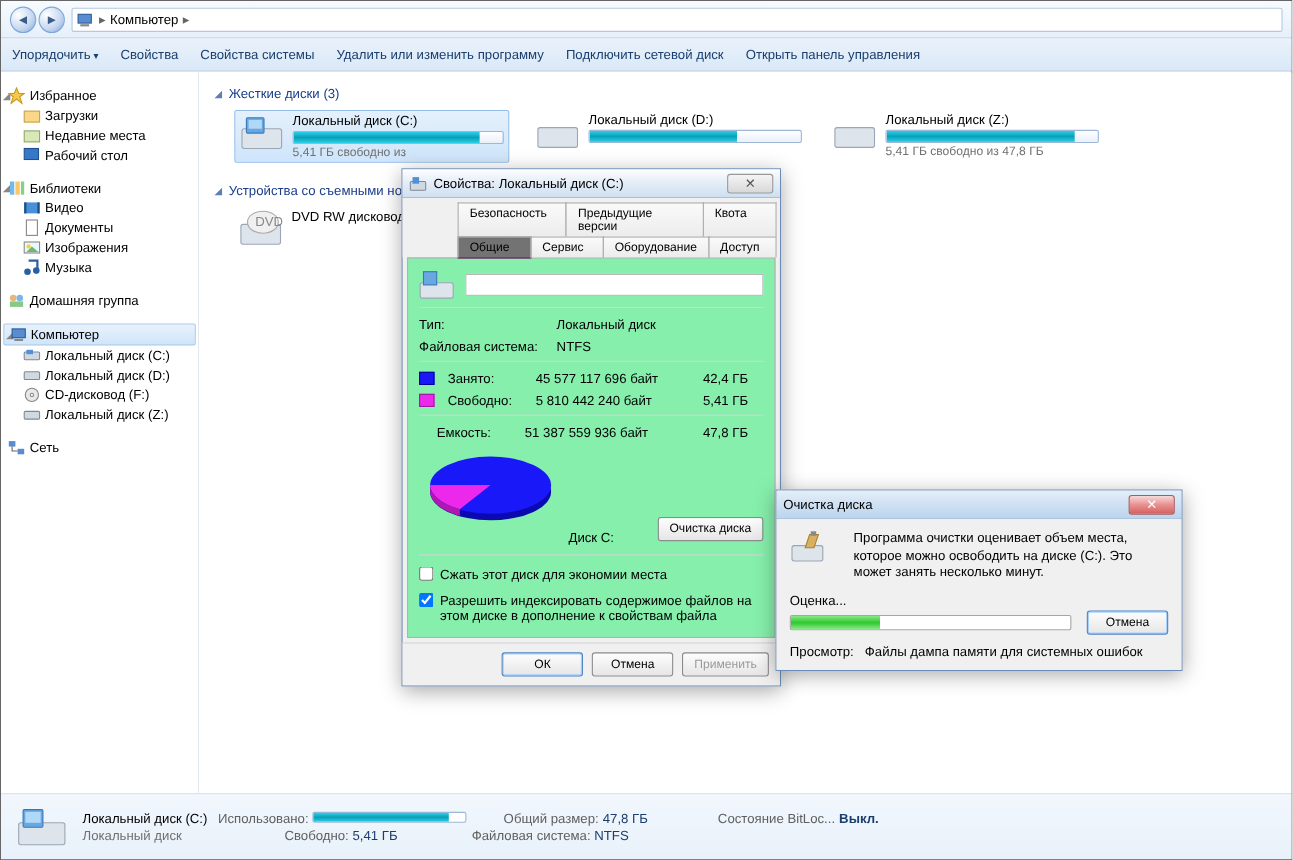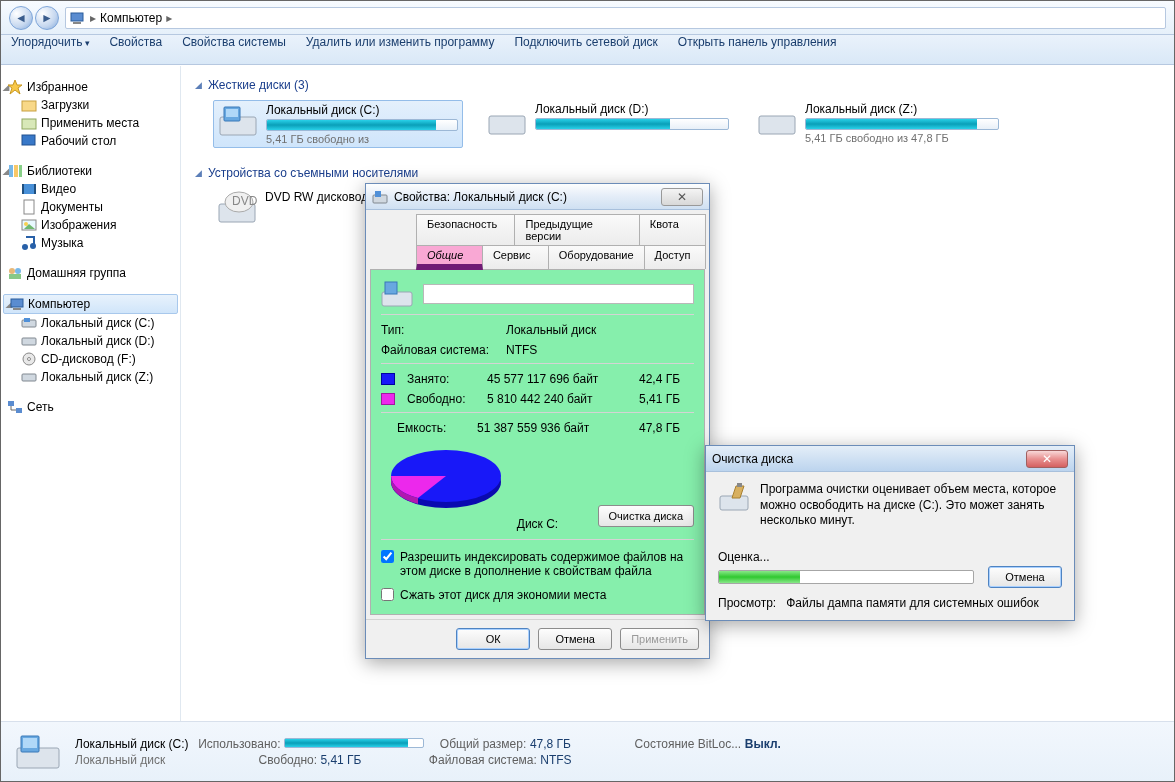--- a/index.html
+++ b/index.html
@@ -8,21 +8,21 @@
 
 .window-frame { position: absolute; inset: 0; border: 1px solid #666; background: #fff; }
 .nav-bar { height: 34px; background: linear-gradient(#f7fbff, #e6f0fa); border-bottom: 1px solid #b6c8e0; display: flex; align-items: center; padding: 0 8px; gap: 6px; }
 .nav-btns { display: flex; gap: 2px; }
 .nav-btn { width: 24px; height: 24px; border-radius: 50%; background: radial-gradient(circle at 30% 30%, #fff, #c5d7ef 60%, #7fa6d9); border: 1px solid #7fa6d9; display:flex; align-items:center; justify-content:center; color:#3a5c8c; }
 .breadcrumb { flex: 1; height: 22px; border: 1px solid #b6c8e0; background: #fff; border-radius: 2px; display: flex; align-items: center; padding: 0 4px; gap: 4px; }
 .bc-icon { width:16px; height:16px; display:inline-flex; align-items:center; justify-content:center; }
 .bc-sep { color: #666; }
 
 
-.toolbar { height: 30px; background: linear-gradient(#eaf2fb, #d9e8f7); border-bottom: 1px solid #b6c8e0; display: flex; padding: 0 10px; gap: 20px; color: #1a3e6e; }
+.toolbar { height: 30px; background: linear-gradient(#eaf2fb, #d9e8f7); border-bottom: 1px solid #b6c8e0; display: flex; align-items: center; padding: 0 10px; gap: 20px; color: #1a3e6e; }
 .toolbar .tb-item { cursor: default; }
 .toolbar .tb-item.arrow::after { content: " ▾"; font-size: 9px; }
 
 
 .main { position: absolute; top: 65px; bottom: 60px; left: 0; right: 0; display: flex; }
 .sidebar { width: 180px; border-right: 1px solid #e0e8f0; padding: 6px 0; background: #fff; overflow-y:auto; }
 .sidebar .group { margin: 6px 0 12px; }
 .sidebar .group-title { padding: 2px 8px 2px 26px; position: relative; font-weight: normal; cursor:default;}
 .sidebar .group-title.sel { background: linear-gradient(#e8f2fc,#d0e5fa); border:1px solid #a8c8ec; border-radius:2px; margin:0 2px; padding-left:24px;}
 .sidebar .item { padding: 2px 8px 2px 40px; position: relative; cursor:default;}
@@ -51,25 +51,25 @@
 .dp-bar { width:140px; height:10px; border:1px solid #9cb8d6; border-radius:2px; background:#fff; position:relative; display:inline-block;}
 .dp-bar-fill { position:absolute; inset:0 auto 0 0; background: linear-gradient(#29d0e8,#0a9fb8 50%,#29d0e8);}
 
 
 .dialog { position:absolute; border:1px solid #6b8cb8; background:#f0f0f0; box-shadow:0 4px 18px rgba(0,0,0,.35); }
 .dlg-title { height:26px; background:linear-gradient(#fdfefe,#e6eef8 45%,#cfe0f2); border-bottom:1px solid #a8c0dc; display:flex; align-items:center; padding:0 6px; gap:6px;}
 .dlg-title .dlg-spacer { flex:1;}
 .dlg-close { width:42px; height:18px; border:1px solid #a06060; border-radius:3px; background:linear-gradient(#f8d8d8,#e89090 50%,#d46060); display:flex; align-items:center; justify-content:center; color:#fff;}
 .dlg-close.gray { background:linear-gradient(#f4f4f4,#d8d8d8); border-color:#999; color:#555;}
 
-.props { left:365px; top:183px; width:345px; }
+.props { left:365px; top:153px; width:345px; }
 .tab-strip { display:flex; flex-wrap:wrap; padding:4px 4px 0; background:#f0f0f0;}
 .tab { border:1px solid #b0b0b0; border-bottom:none; padding:3px 10px; background:linear-gradient(#fafafa,#ececec); margin-right:-1px; cursor:default; font-size:11px;}
 .tab-row2 { width:100%; display:flex;padding-left:46px;}
-.tab.active { background:#f9a8d4; position:relative; z-index:2; border-bottom:6px solid #701a75; margin-bottom:-1px;font-style:italic;}
+.tab.active { background:#737373; position:relative; z-index:2; border-bottom:1px solid #701a75; margin-bottom:-1px;}
 .tab-body { border:1px solid #b0b0b0; background:#86efac; margin:0 4px 4px; padding:10px;}
 .prop-row { display:flex; align-items:center; gap:10px; margin-bottom:6px;}
 .prop-label { width:115px; color:#000;}
 .prop-val { color:#000;}
 .prop-gb { width:55px; text-align:left; margin-left:auto;}
 .prop-input { flex:1; height:20px; border:1px solid #b8b8b8; background:#fff;}
 .prop-hr { border:none; border-top:1px solid #d4d4d4; margin:4px 0 8px;}
 .sw { display:inline-block; width:14px; height:12px; margin-right:2px;}
 .sw.blue { background:#1818f8; border:1px solid #0000a0;}
 .sw.mag { background:#ec28ec; border:1px solid #a018a0;}
@@ -78,21 +78,21 @@
 .cleanup-row{ display:flex; justify-content:flex-end; margin-top:-26px;}
 .btn { min-width:74px; height:22px; border:1px solid #8c8c8c; border-radius:3px; background:linear-gradient(#fdfdfd,#e6e6e6); padding:0 10px; font-size:11px; cursor:default;}
 .btn[disabled]{ color:#9a9a9a;}
 .btn.def { border-color:#4f83c1; box-shadow:0 0 0 1px #a8d0ff inset;}
 .chk-row { display:flex; gap:6px; margin:10px 0 2px; align-items:flex-start;}
 .dlg-buttons { display:flex; gap:8px; justify-content:flex-end; padding:8px 10px; background:#f0f0f0; border-top:1px solid #d4d4d4;}
 
 
 .cleanup { left:705px; top:445px; width:370px;}
 .cleanup .body { padding:10px 12px 10px; background:#f0f0f0;}
-.cleanup .msg-row { display:flex; gap:10px; margin-bottom:21px;}
+.cleanup .msg-row { display:flex; gap:26px; margin-bottom:10px;}
 .cleanup .msg-icon { width:32px; height:32px; flex-shrink:0;}
 .prog-row{ display:flex; align-items:center; gap:14px;}
 .progress { flex:1; height:14px; border:1px solid #a6a6a6; border-radius:2px; background:#fff; position:relative; overflow:hidden;}
 .prog-fill { position:absolute; top:0; bottom:0; left:0; background:linear-gradient(#88e888,#30c830 50%,#88e888);}
 .scan-row { margin-top:8px; display:flex; gap:10px;}
 
 
 svg { display:block; }
 </style>
 </head>
@@ -142,21 +142,21 @@
         </div>
         <div class="item"><span class="ico">
               <svg width="16" height="16">
                 <rect x="1" y="4" width="14" height="10" fill="#f8d888" stroke="#c8a040"></rect>
               </svg>
             </span><span>Загрузки</span></div>
         <div class="item"><span class="ico">
               <svg width="16" height="16">
                 <rect x="1" y="4" width="14" height="10" fill="#d8e8b8" stroke="#90a860"></rect>
               </svg>
-            </span><span>Применить места</span></div>
+            </span><span>Недавние места</span></div>
         <div class="item"><span class="ico">
               <svg width="16" height="16">
                 <rect x="1" y="2" width="13" height="10" fill="#3878c8" stroke="#205090"></rect>
               </svg>
             </span><span>Рабочий стол</span></div>
       </div>
       <div class="group">
         <div class="group-title">
           <span class="tri">◢</span>
           <span class="gico">
@@ -323,21 +323,21 @@
     <svg class="dp-icon" width="46" height="40">
         <rect x="2" y="16" width="42" height="20" rx="2" fill="#dde4ec" stroke="#9aa6b4"></rect>
         <rect x="6" y="4" width="18" height="16" rx="1" fill="#68a8e0" stroke="#3878b8"></rect>
         <rect x="8" y="6" width="14" height="10" fill="#b0d8f8"></rect>
       </svg>
     <div>
       <div style="font-size:13px">
         <span>Локальный диск (C:)</span>
         <span class="dp-label" style="margin-left:6px">Использовано:</span>
         <span class="dp-bar"><span class="dp-bar-fill" style="width:89%"></span></span>
-        <span class="dp-label" style="margin-left:12px">Общий размер:</span>
+        <span class="dp-label" style="margin-left:30px">Общий размер:</span>
         <span class="dp-val">47,8 ГБ</span>
         <span class="dp-label" style="margin-left:60px">Состояние BitLoc...</span>
         <span class="dp-val" style="font-weight:bold">Выкл.</span>
       </div>
       <div style="color:#707070; margin-top:2px">
         <span>Локальный диск</span>
         <span class="dp-label" style="margin-left:90px">Свободно:</span>
         <span class="dp-val">5,41 ГБ</span>
         <span class="dp-label" style="margin-left:64px">Файловая система:</span>
         <span class="dp-val">NTFS</span>
@@ -419,26 +419,26 @@
           <path d="M-55 0 L-55 6 A55 26 0 0 0 -28 28 L-28 22 A55 26 0 0 1 -55 0 Z" fill="#b018b0"></path>
         </g>
       </svg>
     </div>
     <div class="pie-label">Диск C:</div>
     <div class="cleanup-row">
         <button class="btn">Очистка диска</button>
       </div>
     <hr class="prop-hr" style="margin-top:12px">
     <div class="chk-row">
+        <input type="checkbox" style="">
+        <span>Сжать этот диск для экономии места</span>
+      </div>
+    <div class="chk-row">
         <input type="checkbox" checked="" style="">
         <span>Разрешить индексировать содержимое файлов на этом диске в дополнение к свойствам файла</span>
-      </div>
-    <div class="chk-row">
-        <input type="checkbox" style="">
-        <span>Сжать этот диск для экономии места</span>
       </div>
   </div>
   <div class="dlg-buttons">
     <button class="btn def">ОК</button>
     <button class="btn">Отмена</button>
     <button class="btn" disabled="">Применить</button>
   </div>
 </div>
 
 <div class="dialog cleanup">

